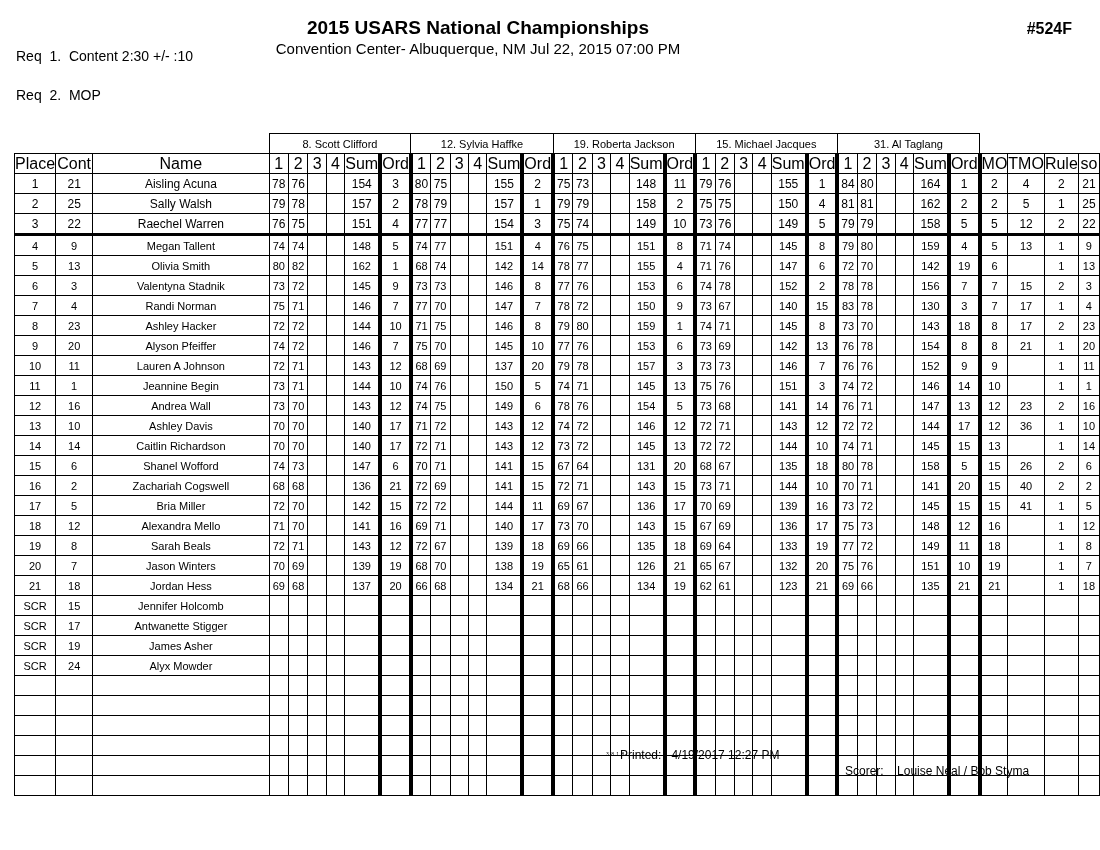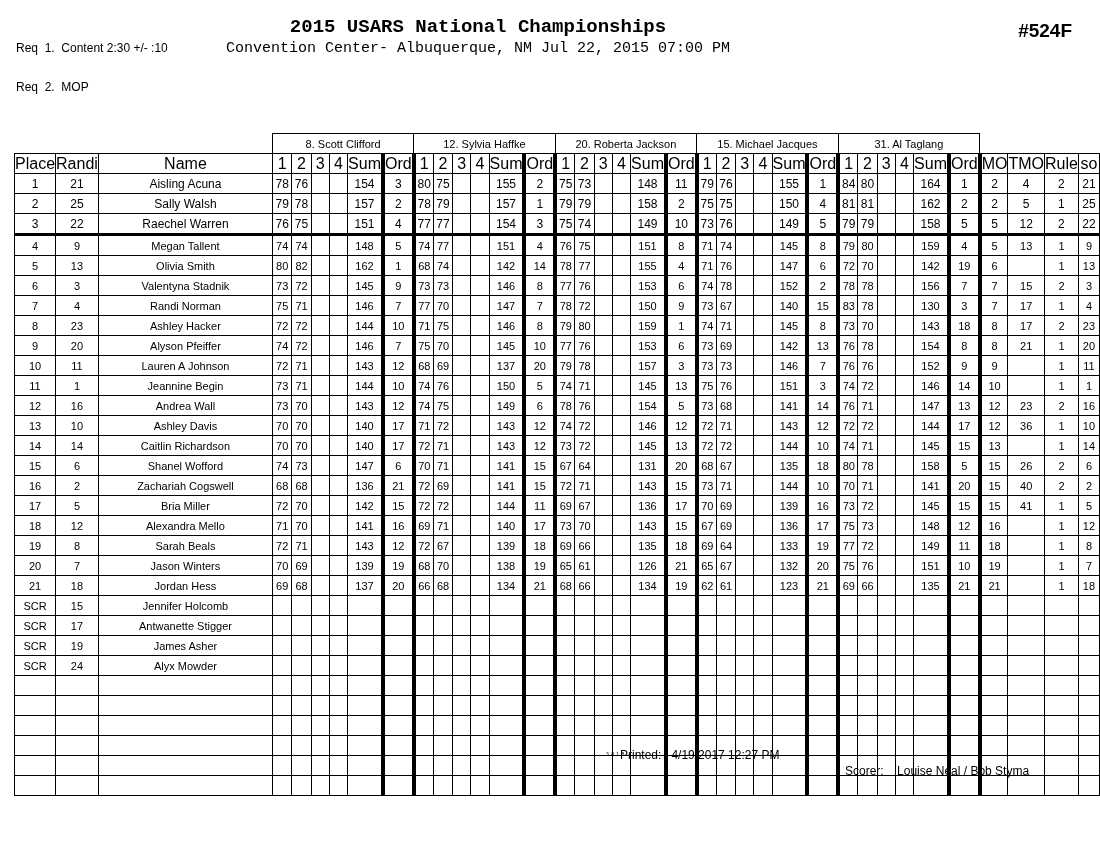--- a/index.html
+++ b/index.html
@@ -14,35 +14,34 @@
     font-family: "Liberation Sans", sans-serif;
     color: #000000;
     position: relative;
     overflow: hidden;
   }
 
   
   #req-block {
     position: absolute;
     left: 16px;
-    top: 16px;
-    font-size: 12px;
+    top: 24px;
+    font-size: 14px;
     line-height: 13px;
     white-space: pre;
   }
   #req-block div { white-space: pre; }
 
   
   #header {
     position: absolute;
     left: 0;
     top: 16px;
     width: 956px;
     text-align: center;
-    font-family: Liberation Mono, monospace;
   }
   #header .line1 {
     font-size: 19px;
     font-weight: bold;
     line-height: 23px;
   }
   #header .line2 {
     font-size: 15px;
     line-height: 20px;
   }
@@ -52,21 +51,21 @@
     line-height: 24px;
   }
   #header .line4 {
     font-size: 15px;
     line-height: 22px;
   }
   #event-number {
     position: absolute;
     right: 28px;
     top: 20px;
-    font-size: 19px;
+    font-size: 16px;
     font-weight: bold;
     text-align: center;
   }
 
   
   #score-table {
     position: absolute;
     left: 14px;
     top: 133px;
     border-collapse: collapse;
@@ -215,28 +214,28 @@
     <col style="width:24px">
       <col style="width:30px">
       <col style="width:28px">
       <col style="width:22px">
   </colgroup>
   <tbody id="table-body">
       <tr class="judge-row">
         <td class="blank-head" colspan="3"></td>
         <td class="judge-label" colspan="6">8.  Scott Clifford</td>
         <td class="judge-label" colspan="6">12.  Sylvia Haffke</td>
-        <td class="judge-label" colspan="6">20.  Roberta Jackson</td>
+        <td class="judge-label" colspan="6">19.  Roberta Jackson</td>
         <td class="judge-label" colspan="6">15.  Michael Jacques</td>
         <td class="judge-label" colspan="6">31.  Al Taglang</td>
         <td class="blank-head" colspan="4"></td>
       </tr>
       <tr class="col-head">
         <td class="">Place</td>
-        <td class="">Randi</td>
+        <td class="">Cont</td>
         <td class="lbl-left">Name</td>
         <td class="">1</td>
         <td class="">2</td>
         <td class="">3</td>
         <td class="">4</td>
         <td class="">Sum</td>
         <td class="ord-h">Ord</td>
         <td class="">1</td>
         <td class="">2</td>
         <td class="">3</td>

